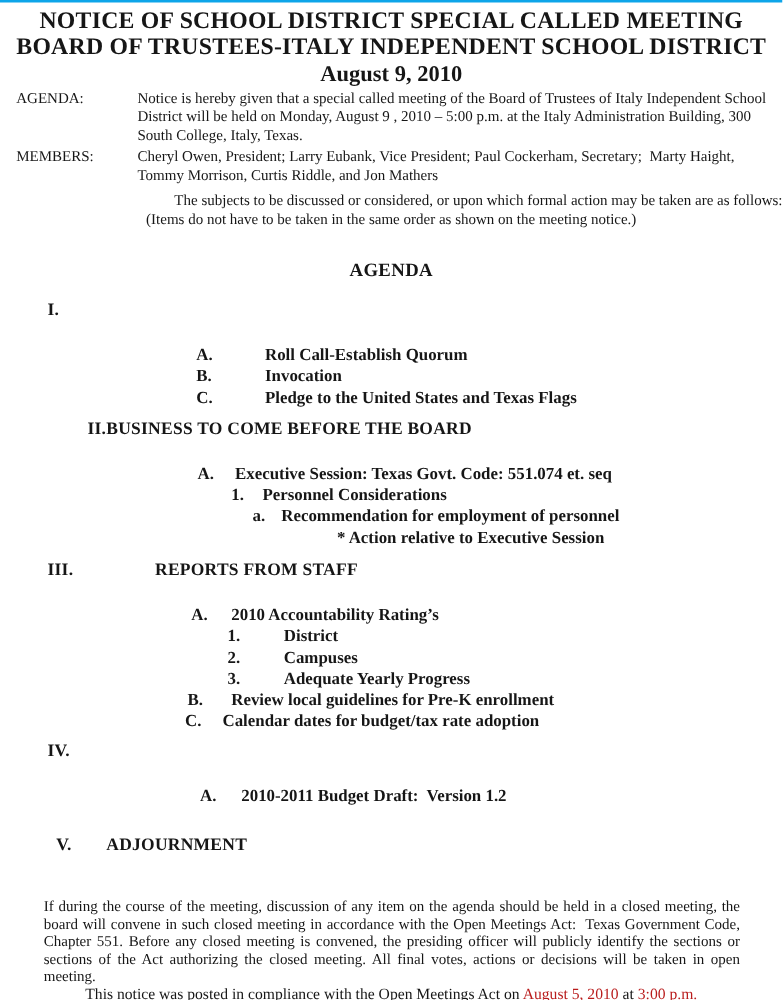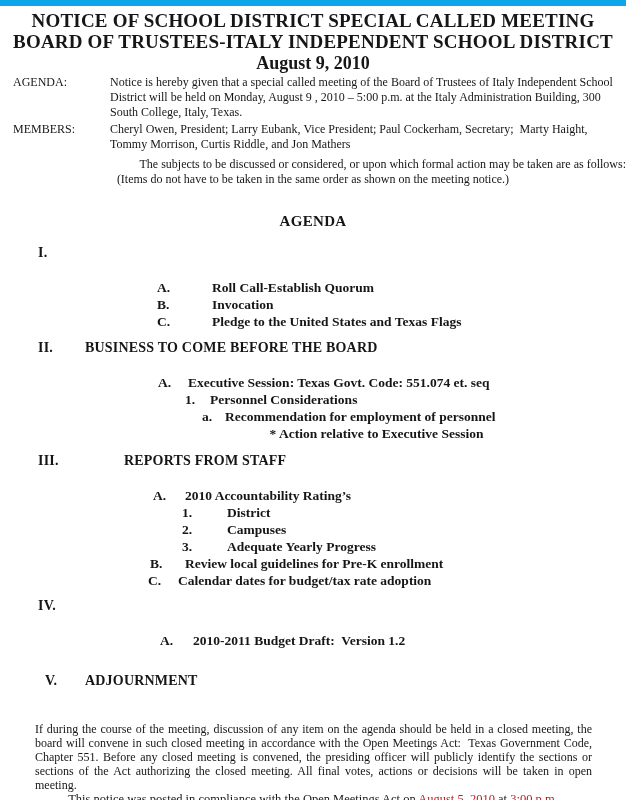--- a/index.html
+++ b/index.html
@@ -3,21 +3,21 @@
 <meta charset="utf-8">
 <style>
   html,body{margin:0;padding:0;background:#ffffff;}
   .page{
     position:relative;
     width:626px;height:800px;
     background:#ffffff;
     color:#161616;
     font-family:"Liberation Serif","DejaVu Serif",serif;
     overflow:hidden;
-    border-top:6px solid #0ea5e9;
+    border-top:2px solid #0ea5e9;
     box-sizing:border-box;
   }
   
   .title-wrap{padding-top:4px;text-align:center;font-weight:700;}
   .t-line{font-size:19px;line-height:21px;letter-spacing:.2px;}
   .t-date{font-size:18px;line-height:20px;margin-top:1px;}
   
   .hdr-row{display:flex;font-size:12px;line-height:15px;margin-top:2px;}
   .hdr-label{width:97px;padding-left:13px;flex-shrink:0;box-sizing:content-box;}
   .hdr-text{width:504px;white-space:pre-wrap;}
@@ -39,21 +39,21 @@
   .iiA{padding-left:158px;} .iiA .mk{width:30px;}
   .ii1{padding-left:185px;} .ii1 .mk{width:25px;}
   .iia{padding-left:202px;} .iia .mk{width:23px;}
   .iist{padding-left:127px;justify-content:center;}
   .iiiA{padding-left:153px;} .iiiA .mk{width:32px;}
   .iiiN{padding-left:182px;} .iiiN .mk{width:45px;}
   .iiiB{padding-left:150px;} .iiiB .mk{width:35px;}
   .iiiC{padding-left:148px;} .iiiC .mk{width:30px;}
   .ivA {padding-left:160px;} .ivA .mk{width:33px;}
   
-  .mt14{margin-top:14px;} .mt18{margin-top:18px;} .mt9{margin-top:9px;}
+  .mt14{margin-top:14px;} .mt18{margin-top:18px;} .mt9{margin-top:9px;text-align:right;}
   .mt10{margin-top:10px;gap:39px;} .mt8{margin-top:8px;} .mt23{margin-top:23px;}
   
   .disclaimer{
     margin-top:33px;margin-left:35px;width:557px;
     font-size:12px;line-height:14px;text-align:justify;white-space:pre-wrap;
   }
   .posted-line{margin-top:1px;text-align:center;font-size:12.5px;line-height:13px;}
   .blue{color:#b91c1c;}
 </style>
 </head>

